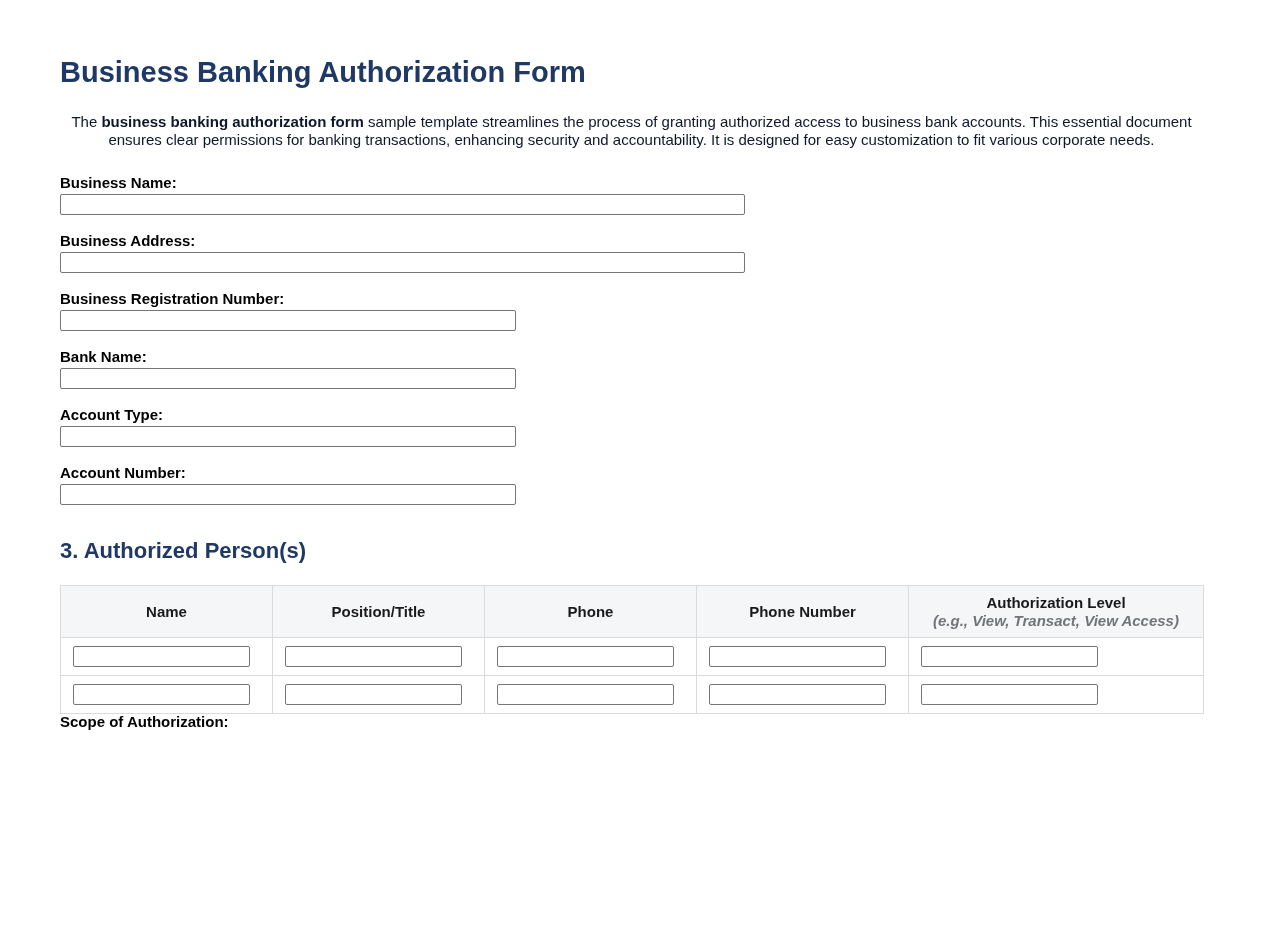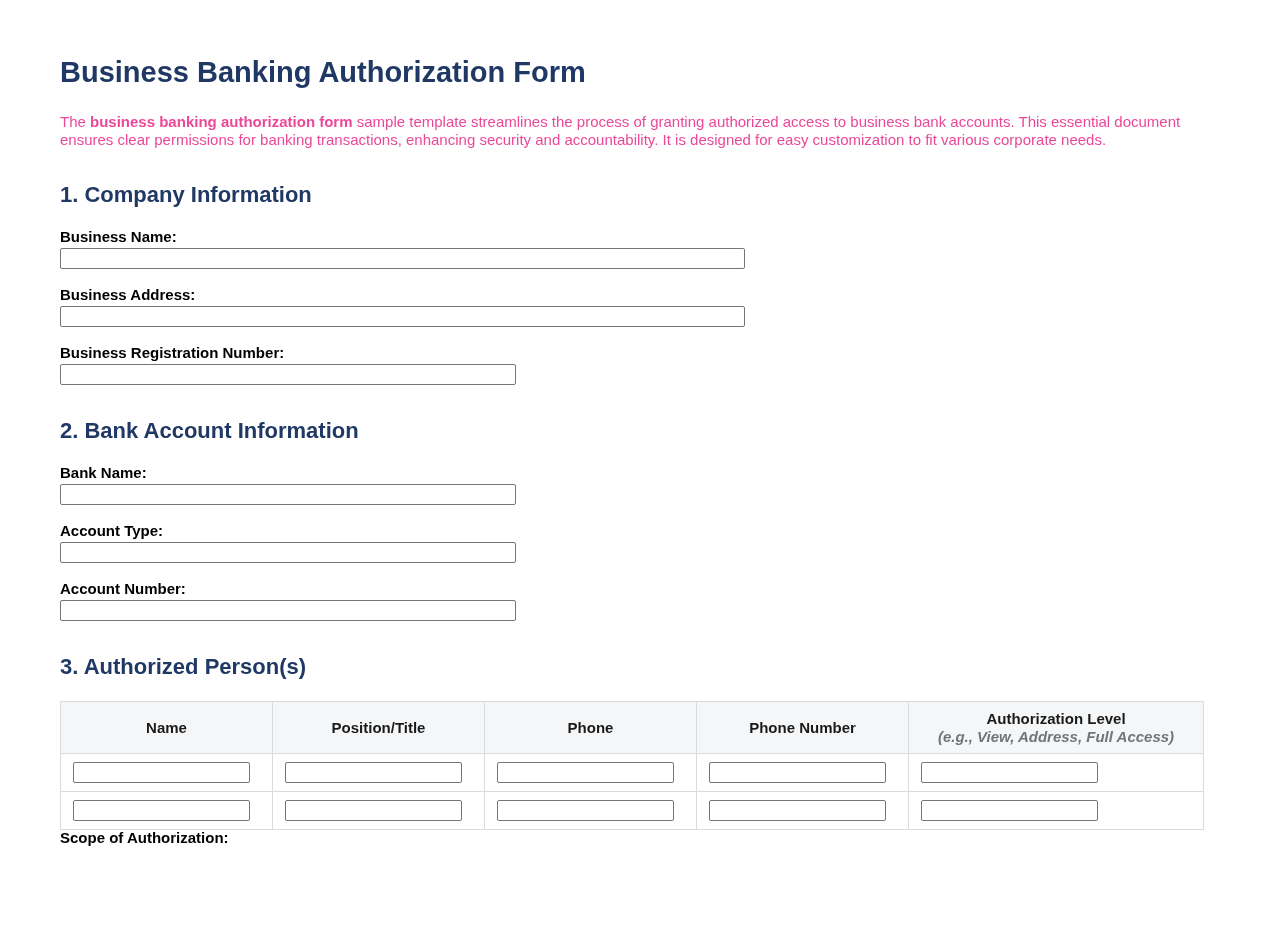--- a/index.html
+++ b/index.html
@@ -17,21 +17,22 @@
     font-size: 29px;
     line-height: 33px;
     font-weight: bold;
     color: #1f3864;
     margin: 0 0 24px 0;
   }
   p.intro {
     font-size: 15px;
     line-height: 18px;
     margin: 0 0 26px 0;
-    color: #ec4899;
+    color: #0f172a;
+    text-align: center;
   }
   p.intro b { font-weight: bold; }
   h2.section-heading {
     font-size: 22px;
     line-height: 25px;
     font-weight: bold;
     color: #1f3864;
     margin: 33px 0 22px 0;
   }
   .field { margin-bottom: 18px; }
@@ -92,38 +93,36 @@
 </style>
 </head>
 <body>
 
 <div class="page">
 
   <h1 class="page-title">Business Banking Authorization Form</h1>
 
   <p class="intro"><span>The </span><b>business banking authorization form</b><span> sample template streamlines the process of granting authorized access to business bank accounts. This essential document ensures clear permissions for banking transactions, enhancing security and accountability. It is designed for easy customization to fit various corporate needs.</span></p>
 
-  <h2 class="section-heading">1. Company Information</h2>
 
   <div class="field">
     <label class="field-label">Business Name:</label>
     <input type="text" class="text-input w-wide" value="" style="">
   </div>
 
   <div class="field">
     <label class="field-label">Business Address:</label>
     <input type="text" class="text-input w-wide" value="" style="">
   </div>
 
   <div class="field">
     <label class="field-label">Business Registration Number:</label>
     <input type="text" class="text-input w-med" value="" style="">
   </div>
 
-  <h2 class="section-heading">2. Bank Account Information</h2>
 
   <div class="field">
     <label class="field-label">Bank Name:</label>
     <input type="text" class="text-input w-med" value="" style="">
   </div>
 
   <div class="field">
     <label class="field-label">Account Type:</label>
     <input type="text" class="text-input w-med" value="" style="">
   </div>
@@ -142,21 +141,21 @@
       <col style="width:212px">
       <col style="width:212px">
       <col style="width:295px">
     </colgroup>
     <thead>
       <tr>
         <th>Name</th>
         <th>Position/Title</th>
         <th>Phone</th>
         <th>Phone Number</th>
-        <th><span>Authorization Level</span><span class="header-hint">(e.g., View, Address, Full Access)</span></th>
+        <th><span>Authorization Level</span><span class="header-hint">(e.g., View, Transact, View Access)</span></th>
       </tr>
     </thead>
     <tbody>
       <tr>
         <td>
             <input type="text" class="text-input" value="" style="">
           </td>
         <td>
             <input type="text" class="text-input" value="" style="">
           </td>

